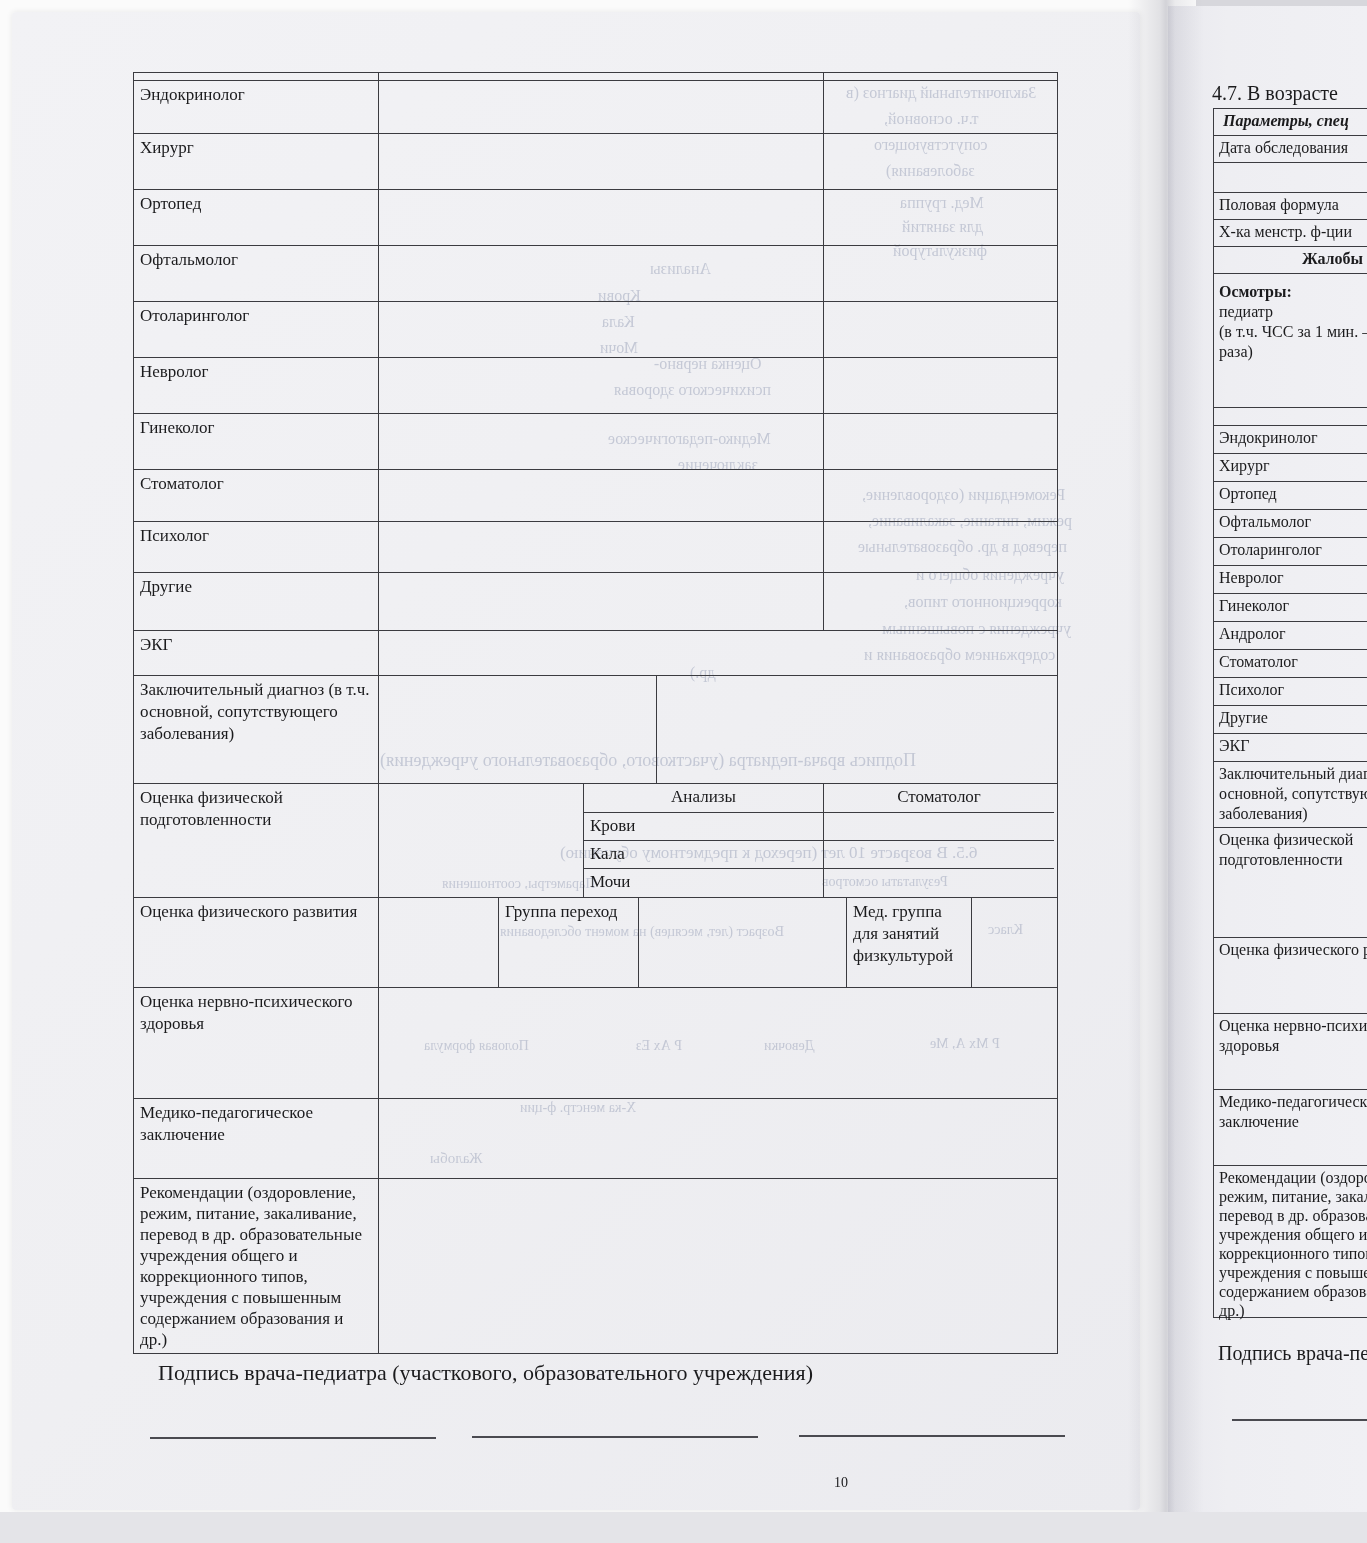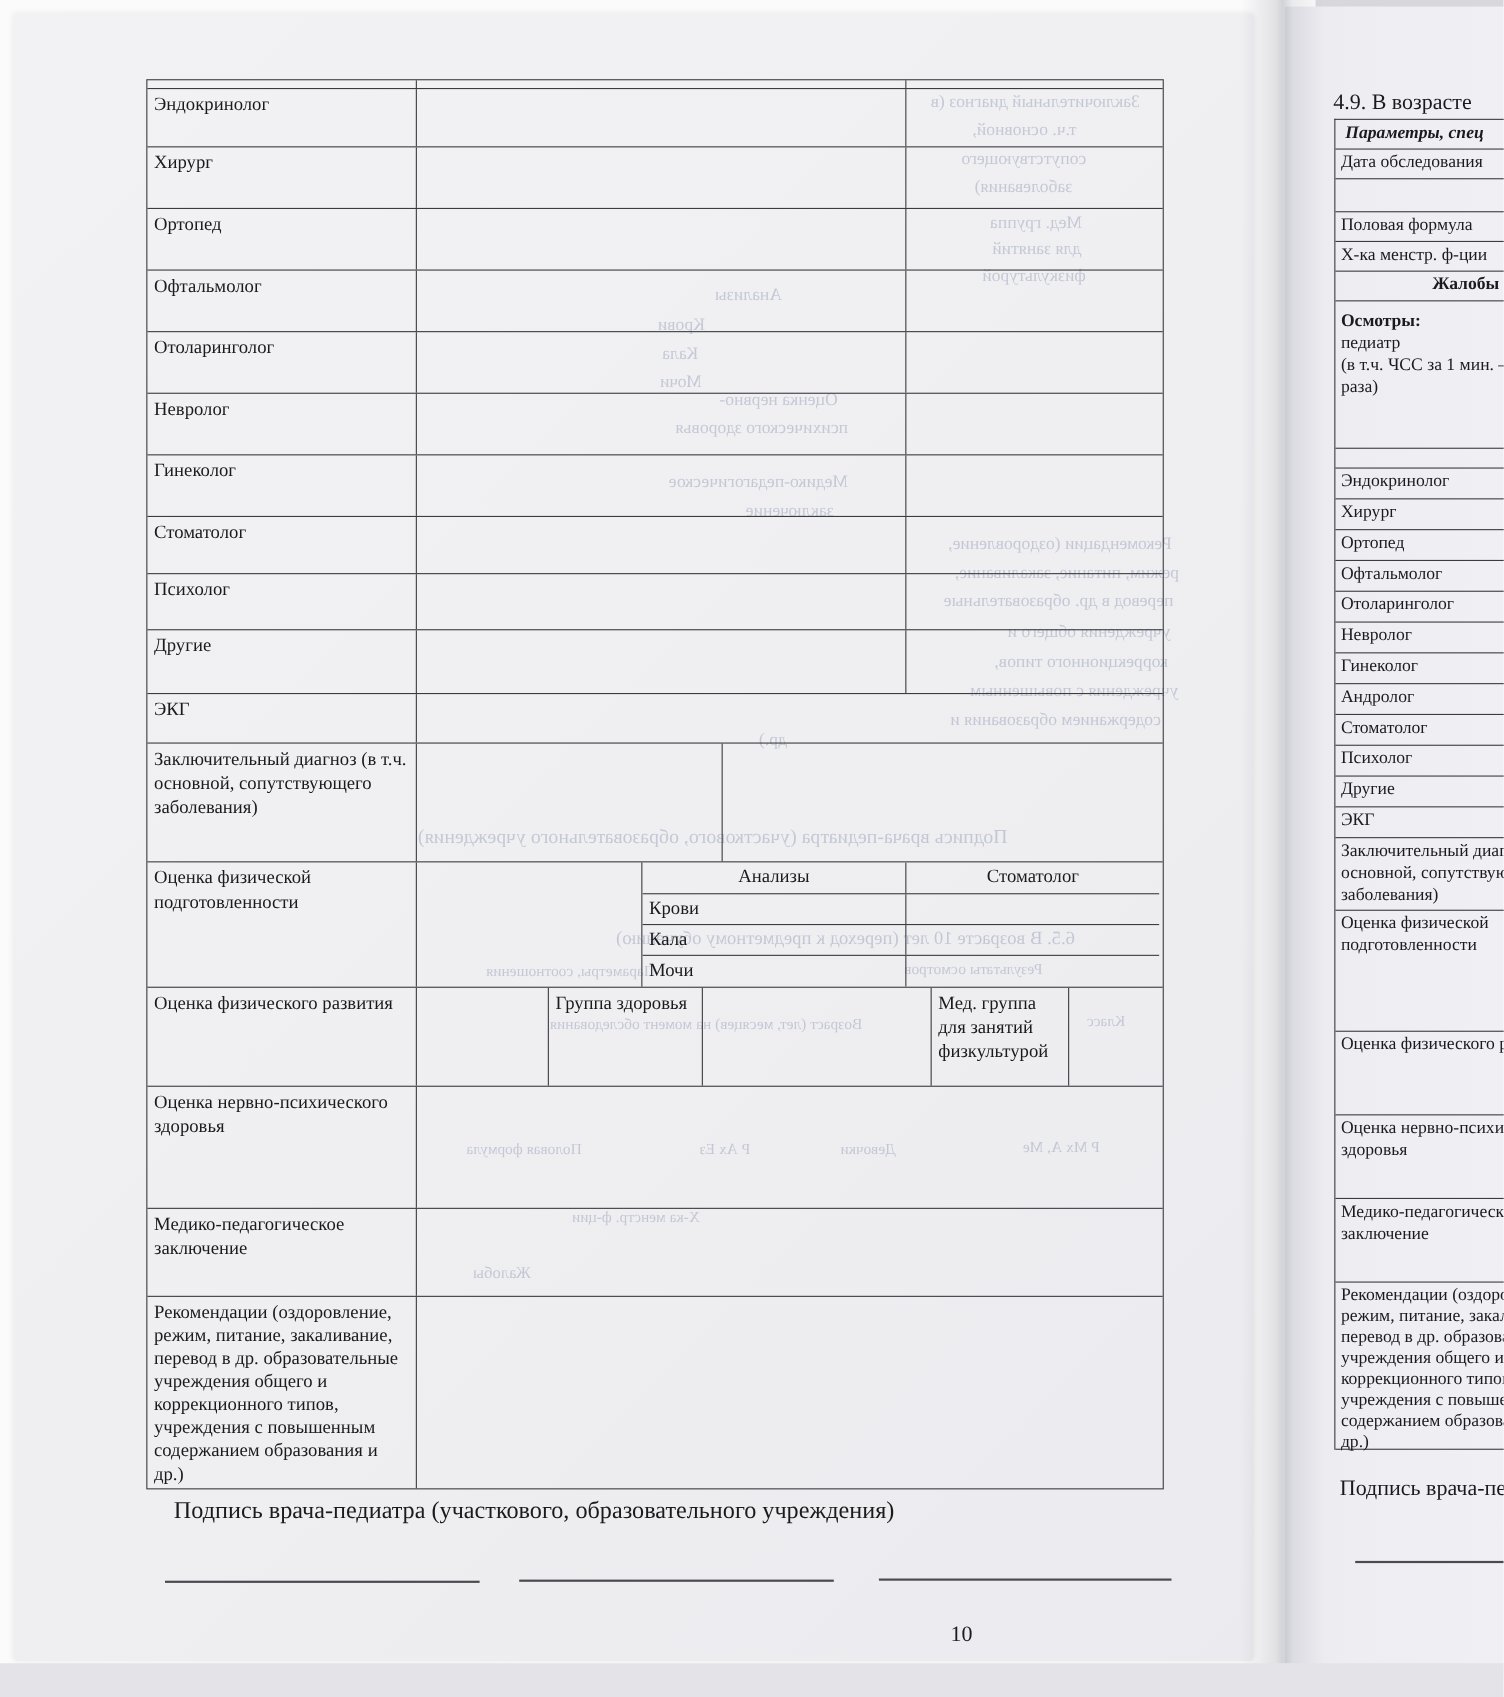--- a/index.html
+++ b/index.html
@@ -65,21 +65,21 @@
     position:absolute;left:158px;top:1360px;font-size:22px;white-space:nowrap;
   }
   .sig-caption-right{
     position:absolute;left:1218px;top:1342px;font-size:20px;white-space:nowrap;
   }
   .sigline{position:absolute;height:2px;background:#4a4a50;}
   .sig1{left:150px;top:1437px;width:286px;}
   .sig2{left:472px;top:1436px;width:286px;}
   .sig3{left:799px;top:1435px;width:266px;}
   .sig-r{left:1232px;top:1419px;width:135px;height:1.6px;background:#4a4a50;}
-  .pagenum{position:absolute;left:864px;top:1475px;font-size:20px;}
+  .pagenum{position:absolute;left:834px;top:1475px;font-size:14px;}
   .rtitle{position:absolute;left:1212px;top:82px;font-size:20px;white-space:nowrap;}
   
   #bleed-layer .bt{
     position:absolute;display:inline-block;transform:scaleX(-1);
     filter:blur(.7px);color:rgba(110,120,155,.33);white-space:nowrap;
     font-family:"Liberation Serif",serif;
   }
 </style>
 </head>
 <body>
@@ -224,21 +224,21 @@
       <div class="subrow" style="height:28px">
         <div class="subcell" style="width:240px">Мочи</div>
         <div class="subcell" style="width:230px"></div>
       </div>
     </div>
   </div>
 
   <div class="lrow" style="height:90px">
     <div class="lc" style="width:245px">Оценка физического развития</div>
     <div class="lc" style="width:120px"></div>
-    <div class="lc" style="width:140px">Группа здоровья</div>
+    <div class="lc" style="width:140px">Группа переход</div>
     <div class="lc" style="width:208px"></div>
     <div class="lc" style="width:125px">
       <div>Мед. группа</div>
       <div>для занятий</div>
       <div>физкультурой</div>
     </div>
     <div class="lc" style="width:82px"></div>
   </div>
 
   <div class="lrow" style="height:111px">
@@ -271,21 +271,21 @@
     <div class="lc" style="width:675px"></div>
   </div>
 </div>
 
 <div class="sig-caption-left">Подпись врача-педиатра (участкового, образовательного учреждения)</div>
 <div class="sigline sig1"></div>
 <div class="sigline sig2"></div>
 <div class="sigline sig3"></div>
 <div class="pagenum">10</div>
 
-<div class="rtitle">4.9. В возрасте</div>
+<div class="rtitle">4.7. В возрасте</div>
 
 <div class="rtable">
   <div class="rrow bold" style="height:27px;font-style:italic;padding-left:9px">Параметры, спец</div>
   <div class="rrow" style="height:27px">Дата обследования</div>
   <div class="rrow" style="height:30px"></div>
   <div class="rrow" style="height:27px">Половая формула</div>
   <div class="rrow" style="height:27px">Х-ка менстр. ф-ции</div>
   <div class="rrow bold" style="height:27px;padding-left:88px">Жалобы</div>
   <div class="rrow" style="height:134px;padding-top:8px">
     <div class="rline" style="font-weight:bold">Осмотры:</div>

